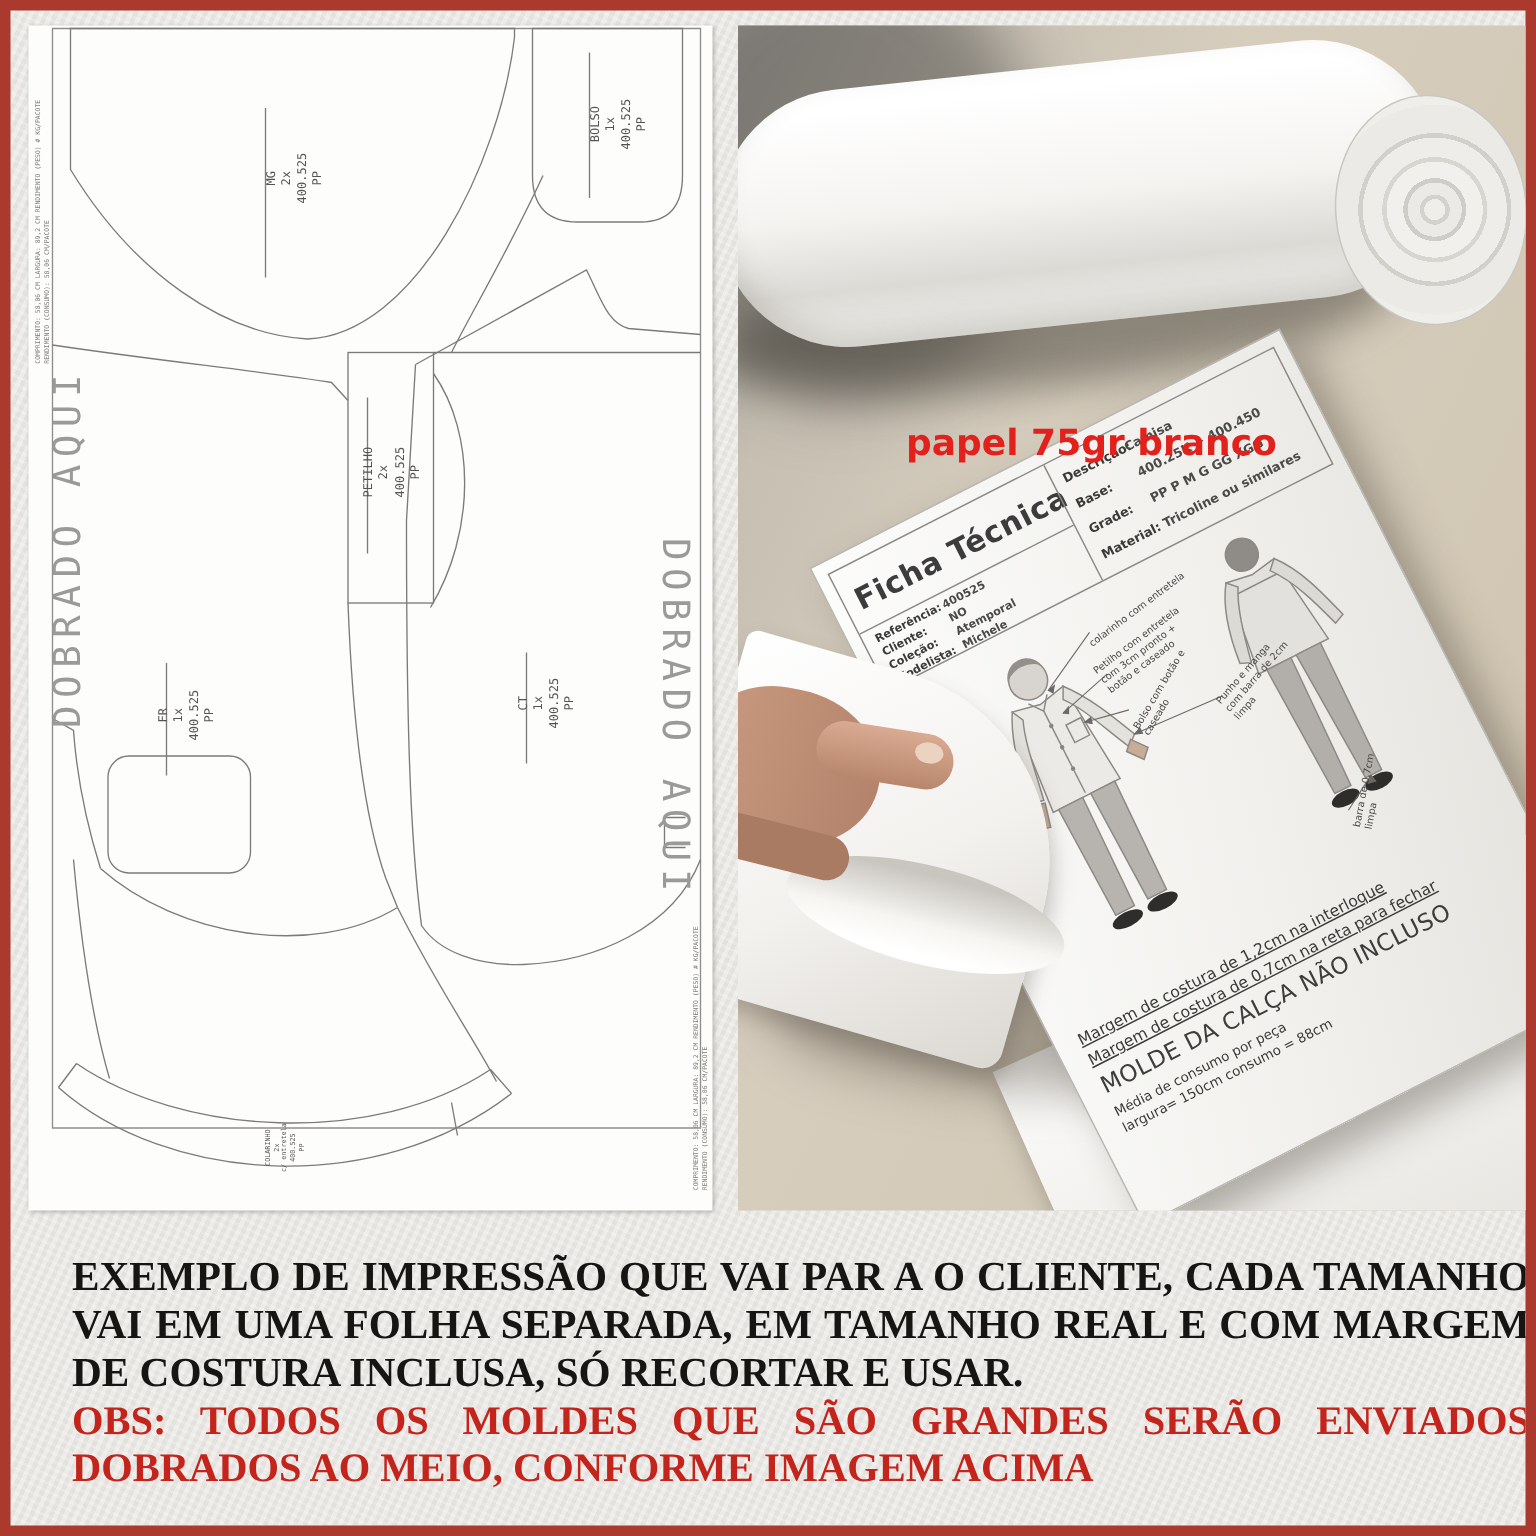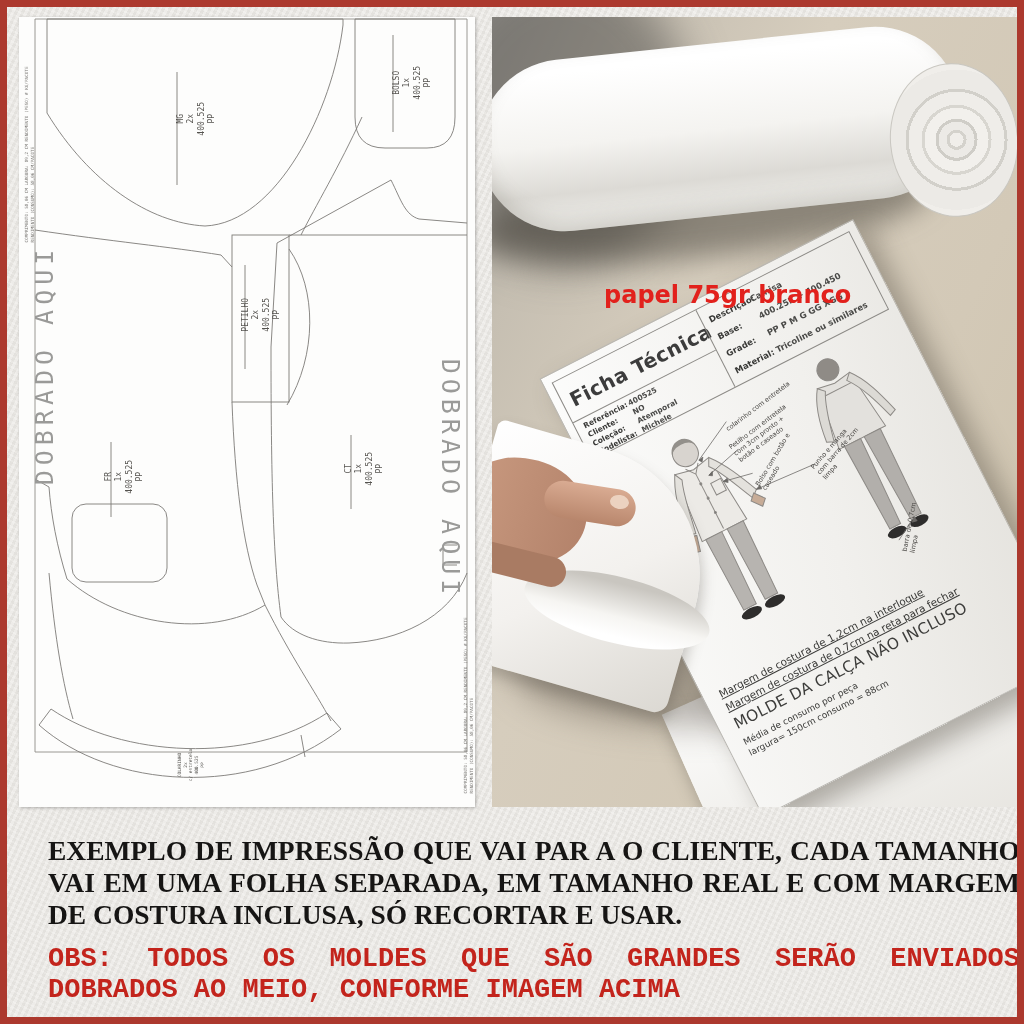--- a/index.html
+++ b/index.html
@@ -76,22 +76,22 @@
   .hand-thumb{position:absolute;left:52px;top:468px;width:92px;height:37px;transform:rotate(9deg);
     border-radius:19px;background:linear-gradient(#d9ab92,#b8866c);}
   .hand-nail{position:absolute;left:118px;top:478px;width:19px;height:14px;transform:rotate(9deg);
     border-radius:50%;background:#ecd2c0;}
   .hand-finger{position:absolute;left:-20px;top:532px;width:95px;height:30px;transform:rotate(14deg);
     border-radius:15px;background:#a97b63;}
   
   .footer{position:absolute;left:41px;top:828px;width:972px;}
   .footer-main{font-family:"Liberation Serif",serif;font-weight:bold;font-size:27.5px;
     line-height:1.17;text-align:justify;color:#161514;}
-  .footer-obs{font-family:Liberation Mono, monospace;font-weight:bold;font-size:27px;
-    line-height:1.15;text-align:justify;margin-top:12px;}
+  .footer-obs{font-family:Liberation Serif, serif;font-weight:bold;font-size:27px;
+    line-height:1.15;text-align:justify;margin-top:0;}
 </style>
 </head>
 <body>
 
 <div class="page" style="border-color: rgb(172, 57, 46);">
 
   <div class="pattern-sheet">
     <svg width="456" height="790" viewBox="0 0 456 790" fill="none" stroke="#7d7b77" stroke-width="0.9">
       <path d="M16,2 H448 V735 H16 Z" stroke="#8f8d89"></path>
 

